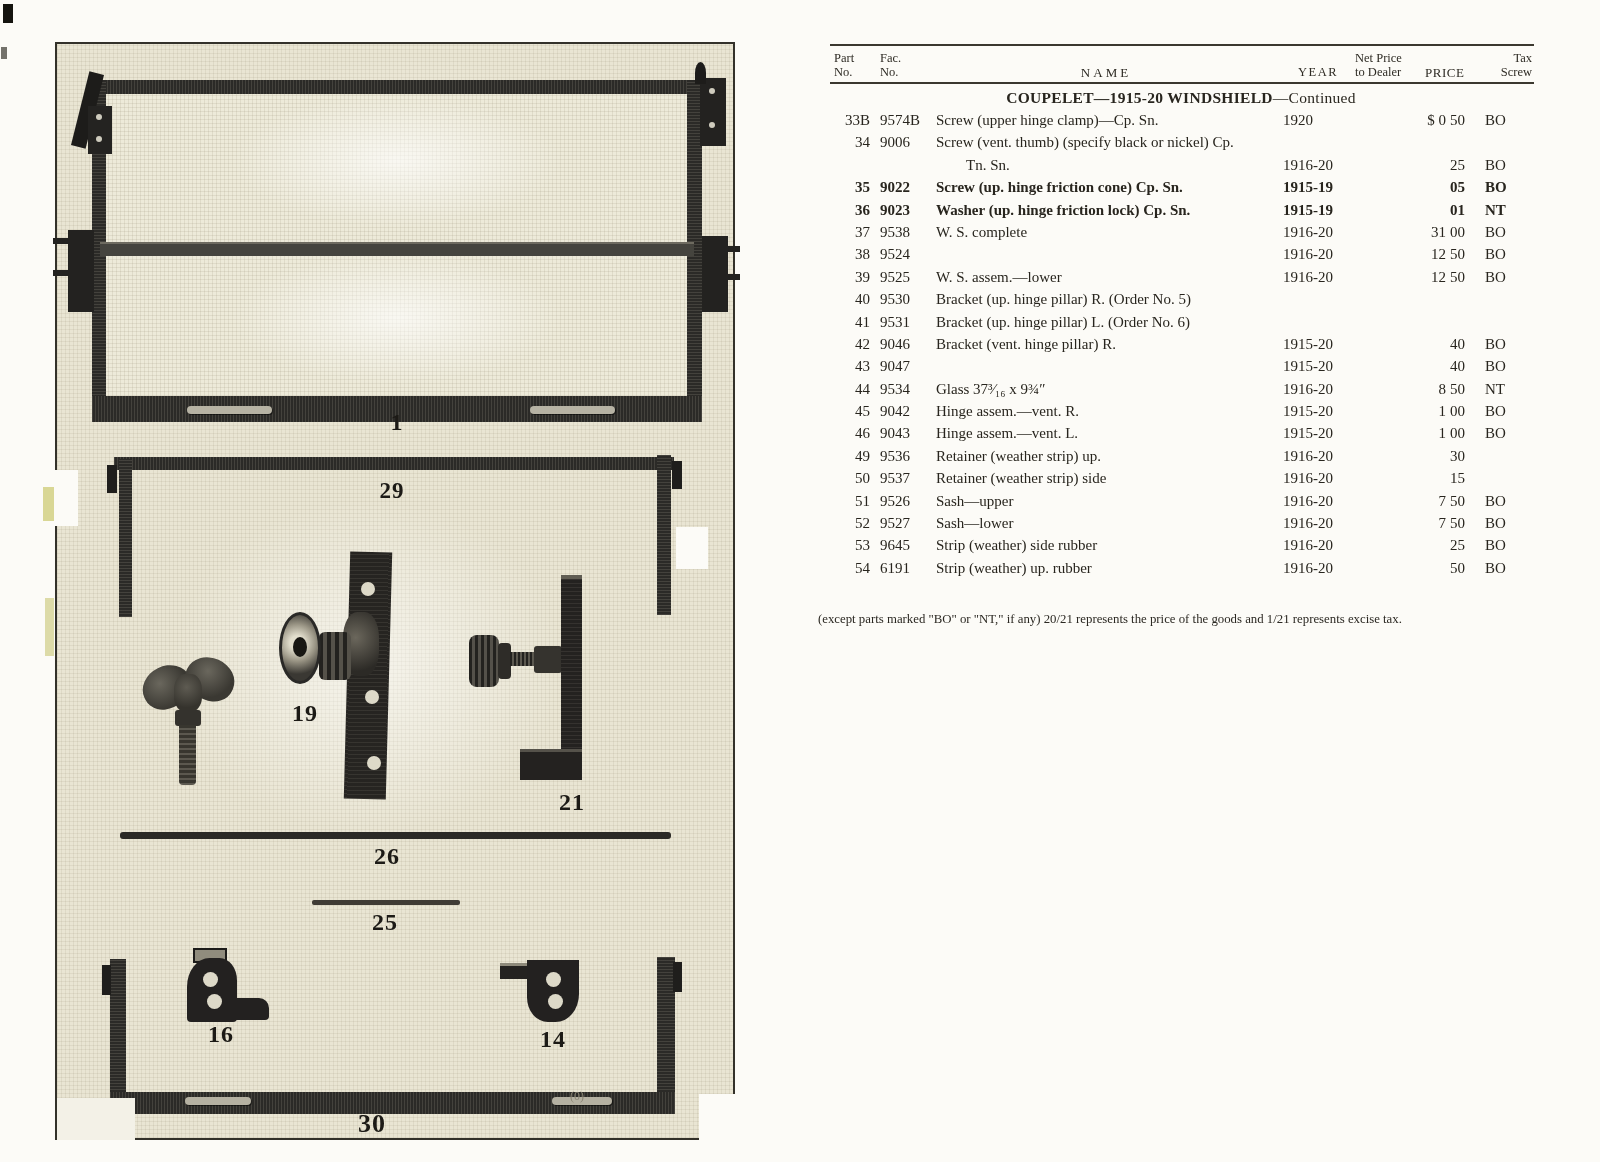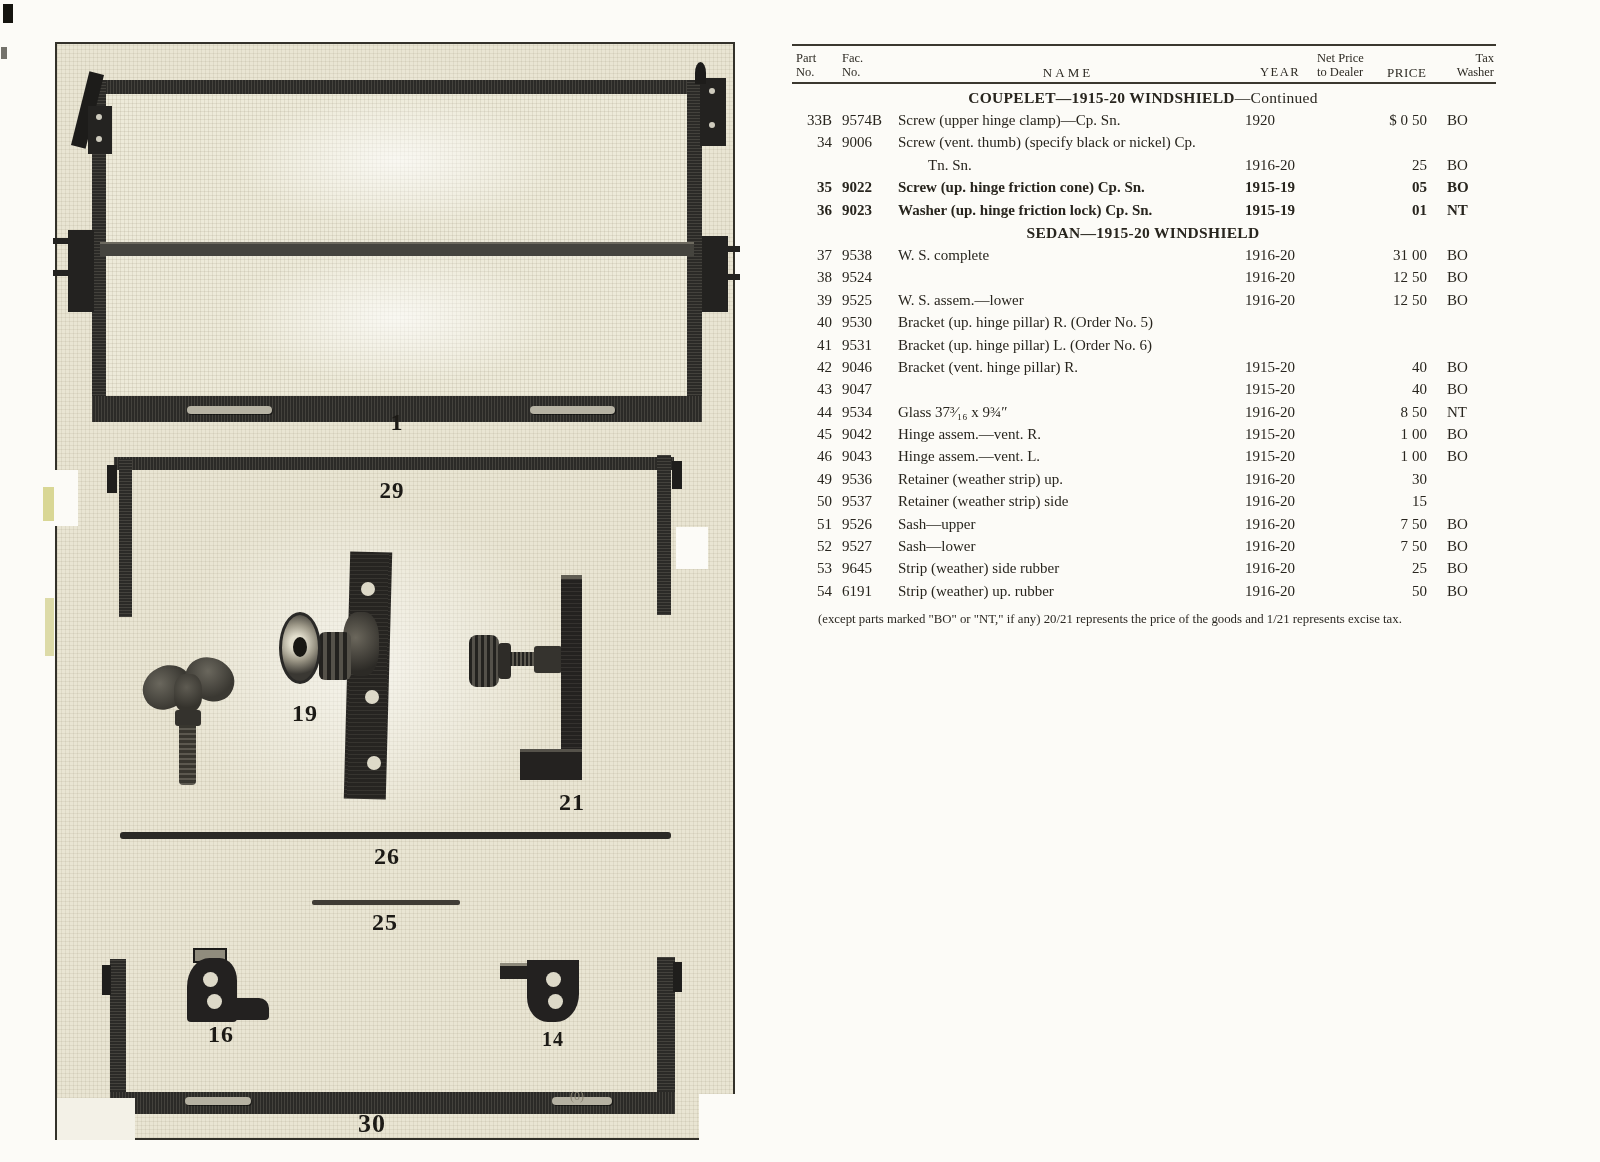--- a/index.html
+++ b/index.html
@@ -130,21 +130,21 @@
   .f30-nub-l{left:45px;top:921px;width:9px;height:30px;background:#1f1e1c;}
   .f30-nub-r{left:616px;top:918px;width:9px;height:30px;background:#1f1e1c;}
   .f30-h{top:1053px;height:8px;background:#b5b1a2;border-radius:4px;box-shadow:1px 1px 0 rgba(0,0,0,.5);}
   .f30-h1{left:128px;width:66px;} .f30-h2{left:495px;width:60px;}
 
   
   .dlabel{position:absolute;transform:translate(-50%,-50%);font-weight:700;color:#1c1a16;letter-spacing:1px;white-space:nowrap;}
   .dlabel.faint{font-weight:400;color:#8a8574;letter-spacing:0;}
 
   
-  .ptable{position:absolute;left:790px;top:40px;width:706px;height:580px;font-size:15px;text-decoration:underline;}
+  .ptable{position:absolute;left:828px;top:40px;width:706px;height:580px;font-size:15px;text-decoration:underline;}
   .rule{position:absolute;left:2px;right:0;height:2px;background:#3b382f;}
   .rule-top{top:4px;}
   .rule-head{top:42px;height:2px;}
   .thead{position:absolute;top:6px;left:0;width:706px;height:35px;font-size:12.5px;line-height:13.5px;color:#2e2b24;}
   .th{position:absolute;bottom:2px;white-space:pre-line;}
   .th-part{left:6px;}
   .th-fac{left:52px;}
   .th-name{left:108px;width:340px;text-align:center;letter-spacing:3px;font-size:13px;}
   .th-year{left:452px;width:76px;text-align:center;letter-spacing:1.5px;}
   .th-net{left:527px;width:70px;}
@@ -246,21 +246,21 @@
     <div class="f30-h f30-h2"></div>
 
     <div id="labels-layer" style="position:absolute;left:0;top:0;width:100%;height:100%;">
         <span class="dlabel" style="left: 340px; top: 378px; font-size: 24px;">1</span>
         <span class="dlabel" style="left: 335px; top: 447px; font-size: 23px;">29</span>
         <span class="dlabel" style="left: 248px; top: 669px; font-size: 24px;">19</span>
         <span class="dlabel" style="left: 515px; top: 758px; font-size: 24px;">21</span>
         <span class="dlabel" style="left: 330px; top: 812px; font-size: 24px;">26</span>
         <span class="dlabel" style="left: 328px; top: 878px; font-size: 24px;">25</span>
         <span class="dlabel" style="left: 164px; top: 990px; font-size: 24px;">16</span>
-        <span class="dlabel" style="left: 496px; top: 995px; font-size: 20px;">14</span>
+        <span class="dlabel" style="left: 496px; top: 995px; font-size: 24px;">14</span>
         <span class="dlabel" style="left: 315px; top: 1080px; font-size: 26px;">30</span>
         <span class="dlabel faint" style="left: 520px; top: 1052px; font-size: 12px;">(0)</span>
       </div>
   </div>
 
   <div class="patch patch-l"></div>
   <div class="patch patch-r"></div>
   <div class="patch patch-bl"></div>
   <div class="patch patch-br"></div>
   <div class="sliver-y"></div>
@@ -272,21 +272,21 @@
       <div class="th th-part">Part
 No.</div>
       <div class="th th-fac">Fac.
 No.</div>
       <div class="th th-name">NAME</div>
       <div class="th th-year">YEAR</div>
       <div class="th th-net">Net Price
 to Dealer</div>
       <div class="th th-price">PRICE</div>
       <div class="th th-tax">Tax
-Washer</div>
+Screw</div>
     </div>
     <div class="rule rule-head"></div>
     <div class="tbody" id="tbody">
         <div class="sec-heading"><span class="sec-bold">COUPELET—1915-20 WINDSHIELD</span><span>—Continued</span></div>
         <div class="trow">
     <span class="c-part">33B</span>
     <span class="c-fac">9574B</span>
     <span class="c-name">Screw (upper hinge clamp)—Cp. Sn.</span>
     <span class="c-year">1920</span>
     <span class="c-dollars">$ 0</span>
@@ -322,21 +322,20 @@
   </div>
         <div class="trow heavy">
     <span class="c-part">36</span>
     <span class="c-fac">9023</span>
     <span class="c-name">Washer (up. hinge friction lock) Cp. Sn.</span>
     <span class="c-year">1915-19</span>
     <span class="c-dollars"></span>
     <span class="c-cents">01</span>
     <span class="c-tax">NT</span>
   </div>
-        <div class="sec-heading"><span class="sec-bold">SEDAN—1915-20 WINDSHIELD</span><span></span></div>
         <div class="trow">
     <span class="c-part">37</span>
     <span class="c-fac">9538</span>
     <span class="c-name">W. S. complete</span>
     <span class="c-year">1916-20</span>
     <span class="c-dollars">31</span>
     <span class="c-cents">00</span>
     <span class="c-tax">BO</span>
   </div>
         <div class="trow">

